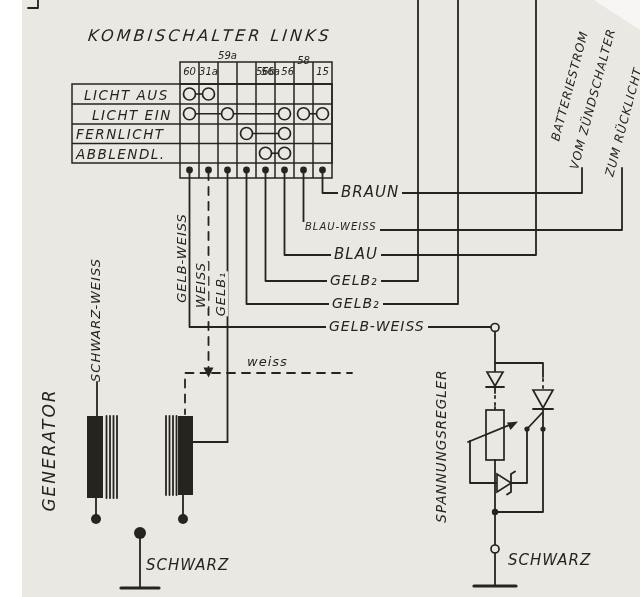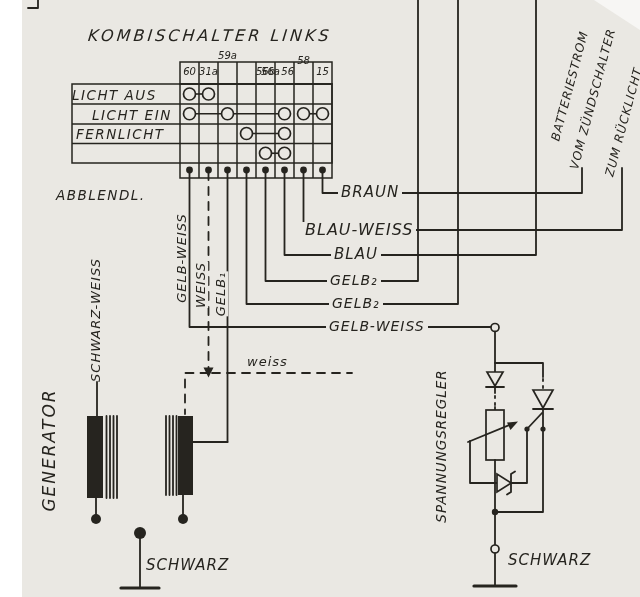--- a/index.html
+++ b/index.html
@@ -164,27 +164,27 @@
 
   <div class="hdr" style="left:180px;top:66px;">60</div>
   <div class="hdr" style="left:199px;top:66px;">31a</div>
   <div class="hdr" style="left:218px;top:50px;">59a</div>
   <div class="hdr" style="left:237px;top:66px;padding-left:24px;">56a</div>
   <div class="hdr" style="left:256px;top:66px;">56b</div>
   <div class="hdr" style="left:275px;top:66px;text-align:right;">56</div>
   <div class="hdr" style="left:294px;top:55px;">58</div>
   <div class="hdr" style="left:313px;top:66px;">15</div>
 
-  <div class="rowlbl" style="left:72px;top:87px;">LICHT AUS</div>
+  <div class="rowlbl" style="left:84px;top:87px;">LICHT AUS</div>
   <div class="rowlbl" style="left:92px;top:107px;">LICHT EIN</div>
   <div class="rowlbl" style="left:76px;top:126px;">FERNLICHT</div>
-  <div class="rowlbl" style="left:56px;top:146px;margin-top:41px;">ABBLENDL.</div>
+  <div class="rowlbl" style="left:76px;top:146px;">ABBLENDL.</div>
 
   <div class="lbl inline" style="left:338px;top:185px;font-size:15px;">BRAUN</div>
-  <div class="lbl inline" style="left:302px;top:222px;font-size:16px;">BLAU-WEISS</div>
+  <div class="lbl inline" style="left:302px;top:222px;font-size:10px;">BLAU-WEISS</div>
   <div class="lbl inline" style="left:331px;top:247px;font-size:15px;">BLAU</div>
   <div class="lbl inline" style="left:327px;top:273px;font-size:14px;">GELB₂</div>
   <div class="lbl inline" style="left:329px;top:296px;font-size:14px;font-style:italic;">GELB₂</div>
   <div class="lbl inline" style="left:326px;top:319px;font-size:14px;">GELB-WEISS</div>
   <div class="lbl" style="left:247px;top:355px;font-size:13px;">weiss</div>
   <div class="lbl" style="left:146px;top:558px;font-size:15px;">SCHWARZ</div>
   <div class="lbl" style="left:508px;top:553px;font-size:15px;">SCHWARZ</div>
 
   <div class="lbl vert" style="left:182px;top:258px;font-size:13px;">GELB-WEISS</div>
   <div class="lbl vert" style="left:201px;top:285px;font-size:13px;background:#eae8e3;">WEISS</div>

